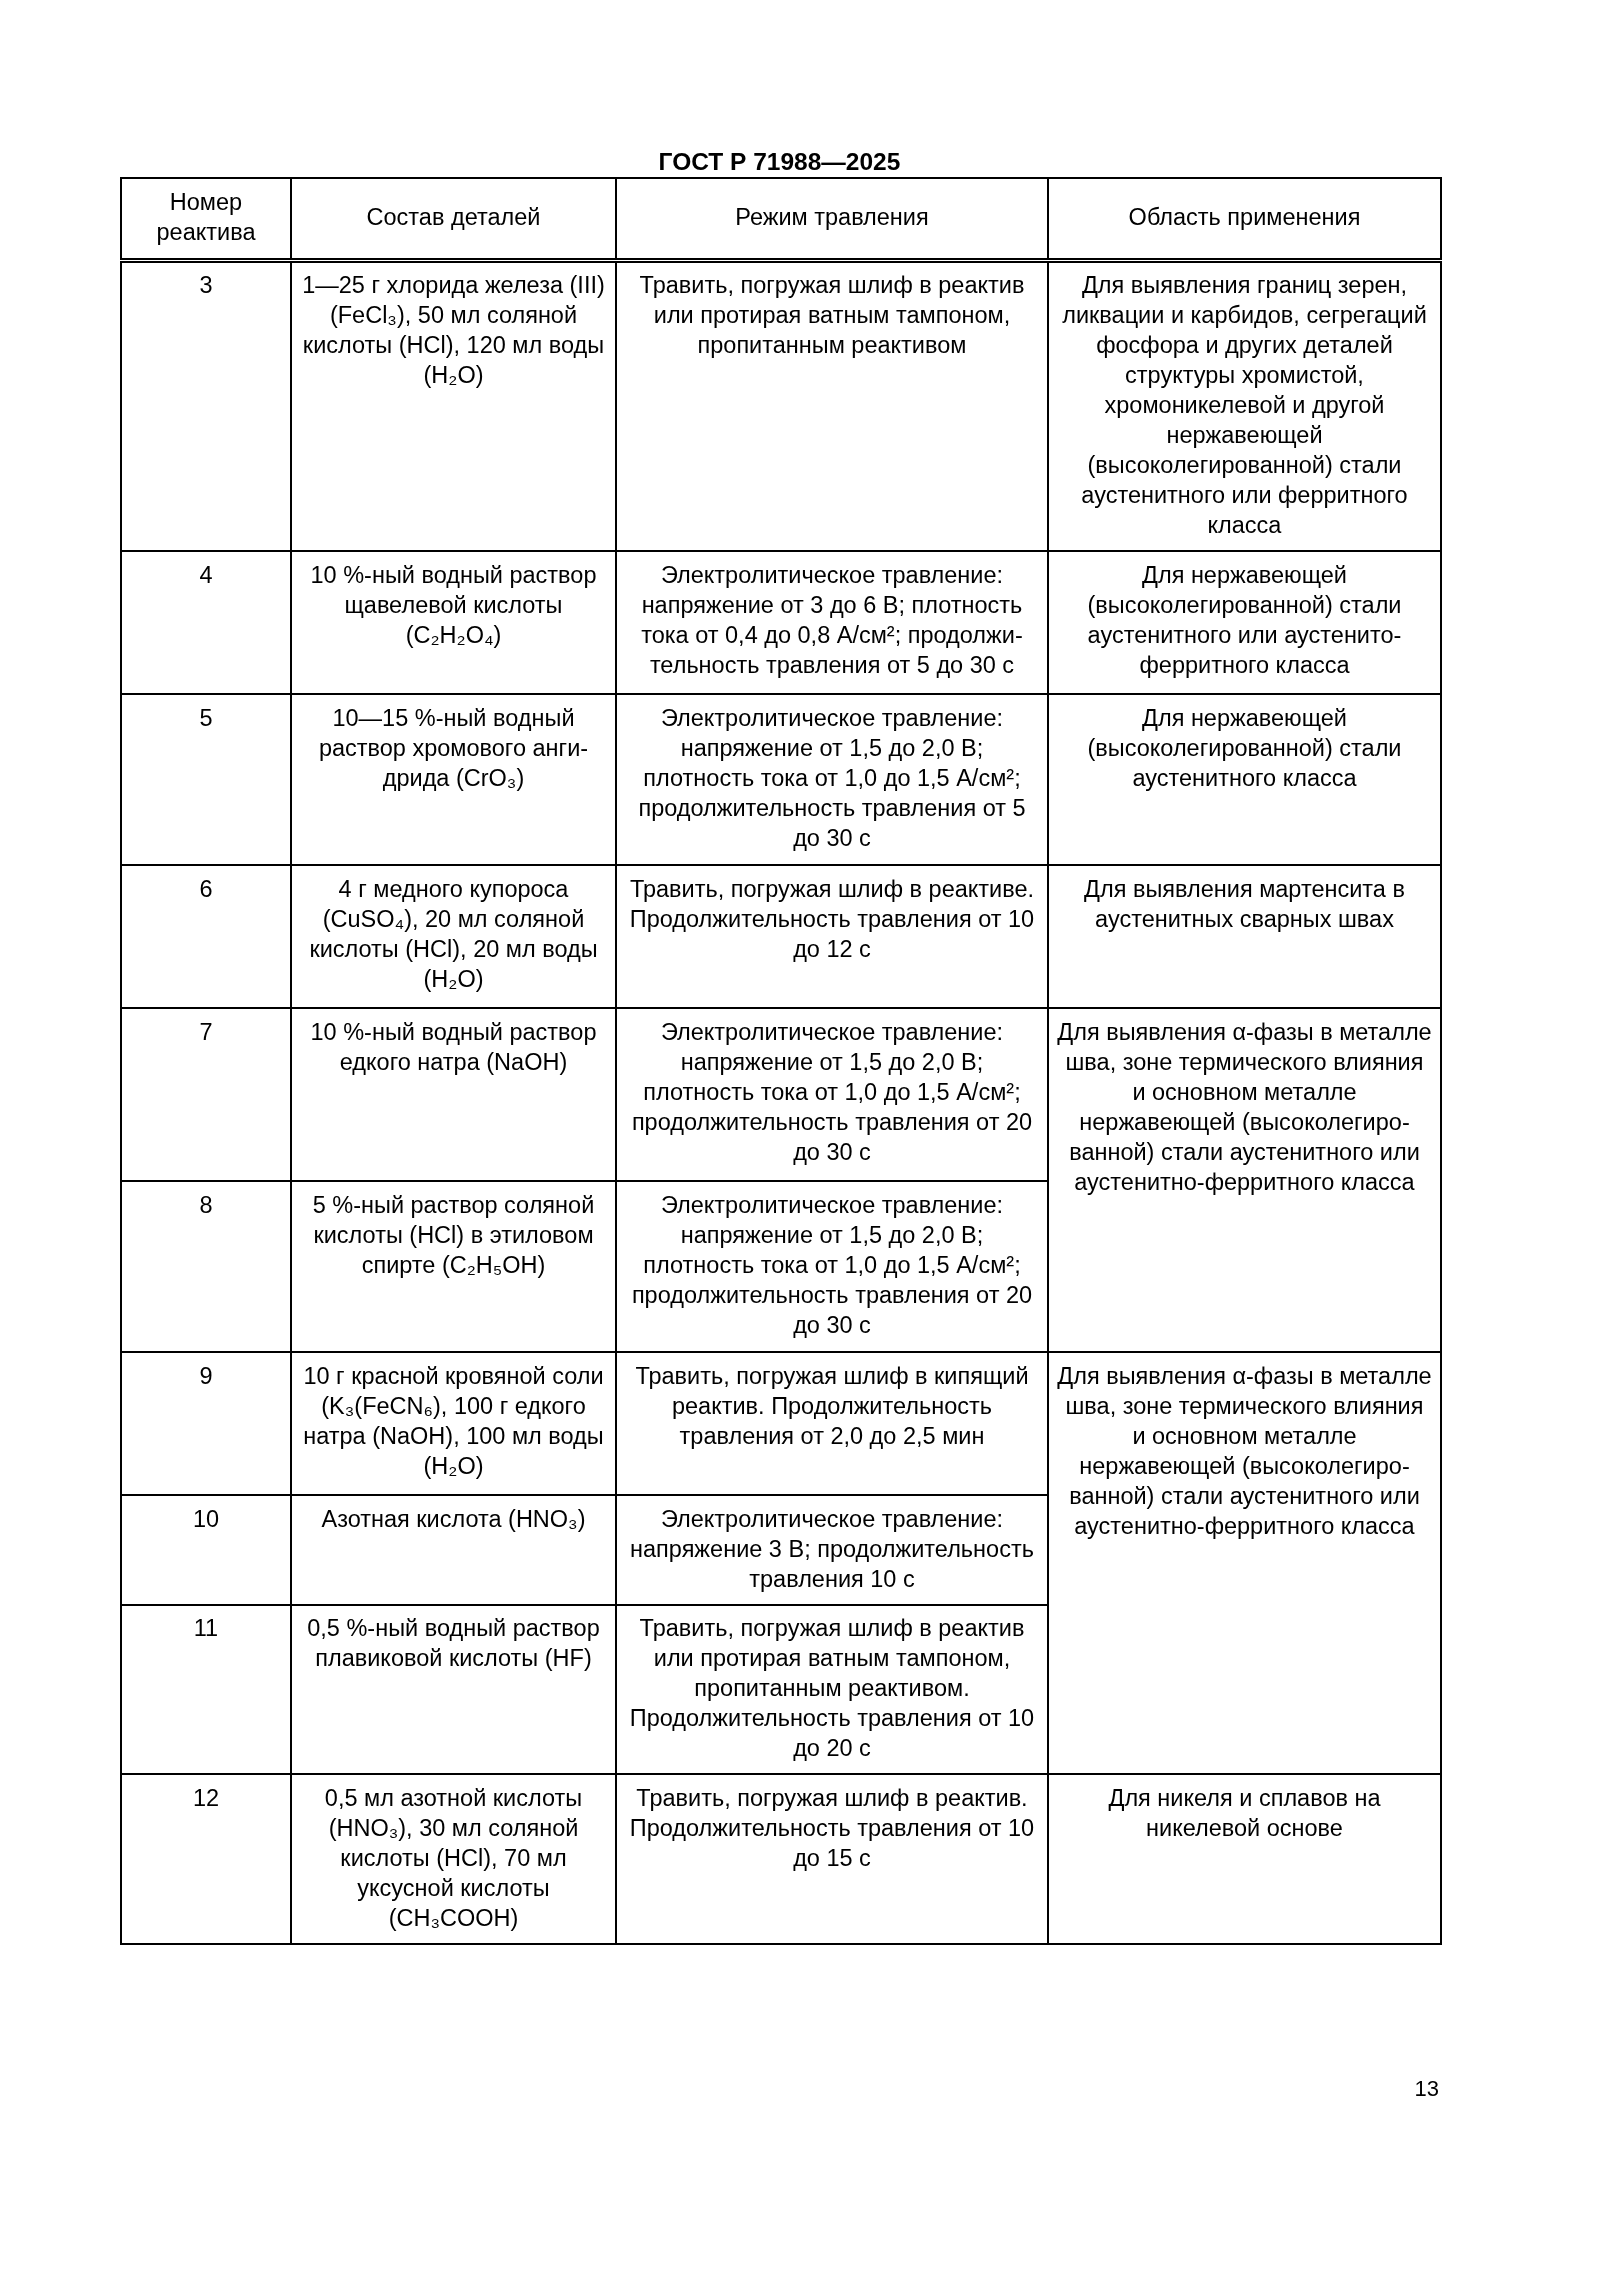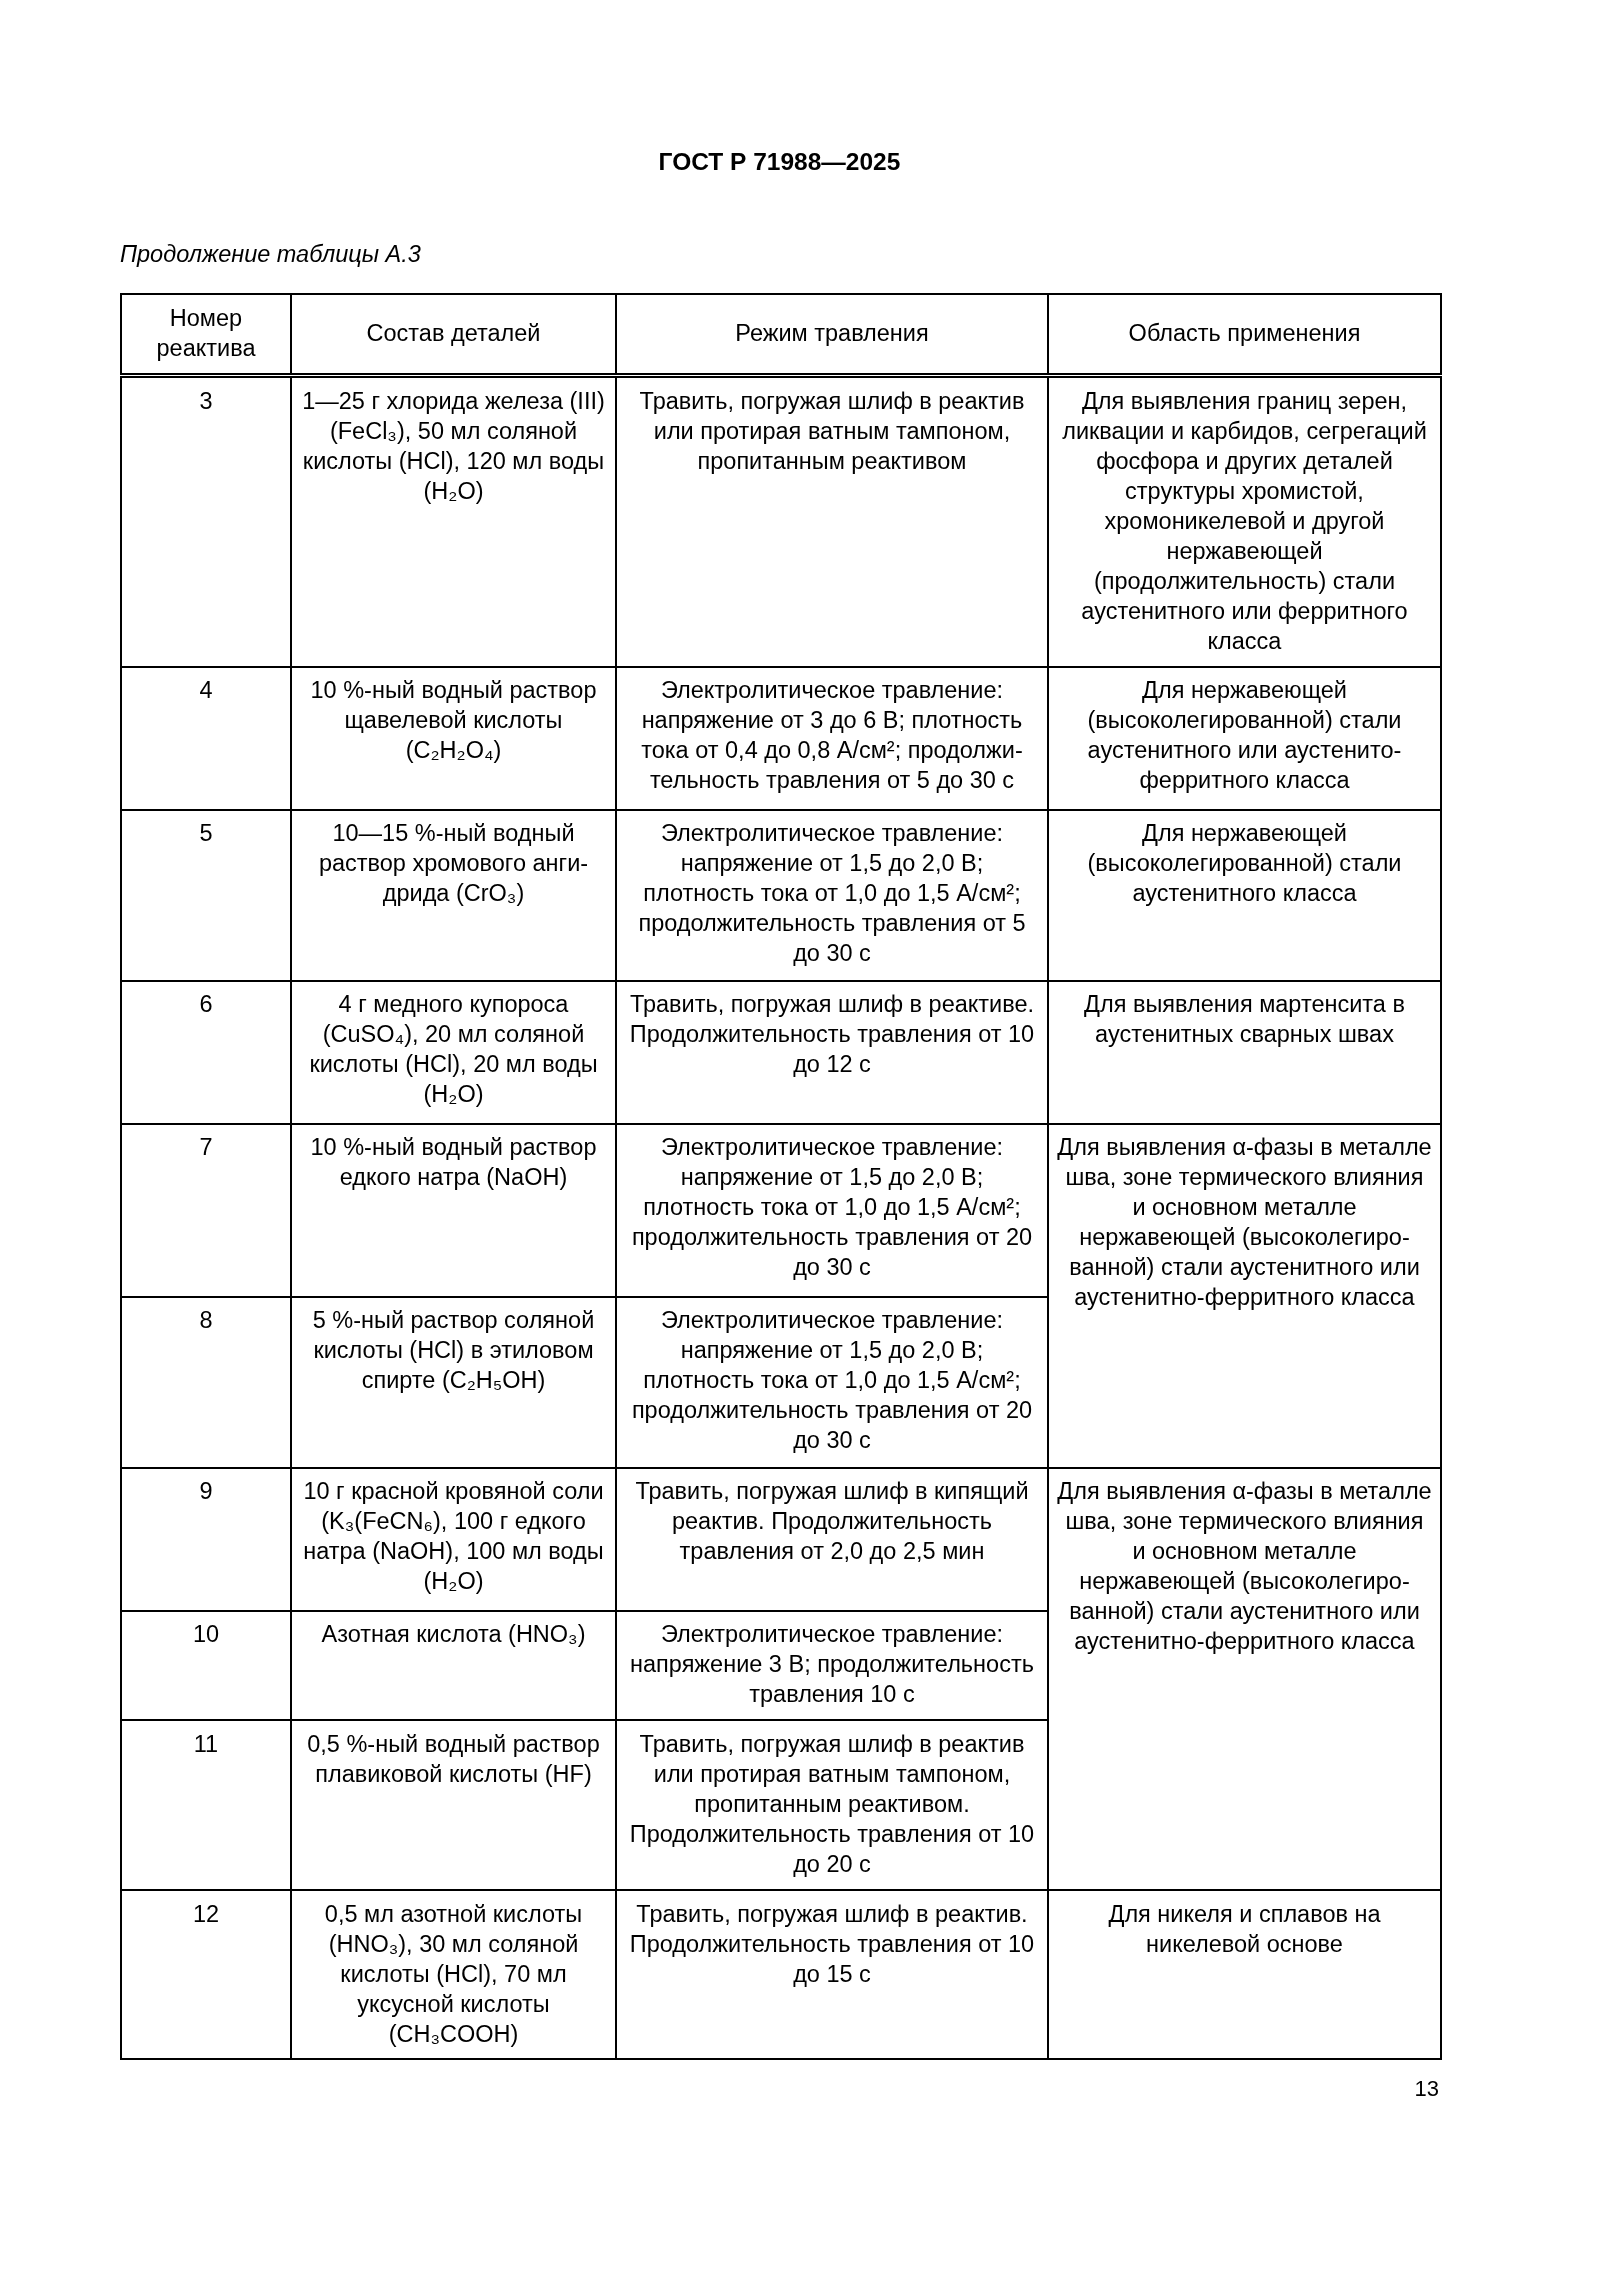--- a/index.html
+++ b/index.html
@@ -63,21 +63,20 @@
     color: #000;
   }
 </style>
 </head>
 <body>
 
 <div class="page">
 
   <div class="doc-number">ГОСТ Р 71988—2025</div>
 
-  <div class="table-caption">Продолжение таблицы А.3</div>
 
   <table class="reagents">
     <colgroup>
       <col style="width:170px">
       <col style="width:325px">
       <col style="width:432px">
       <col style="width:393px">
     </colgroup>
     <thead>
       <tr style="height:82px">
@@ -85,21 +84,21 @@
         <th>Состав деталей</th>
         <th>Режим травления</th>
         <th>Область применения</th>
       </tr>
     </thead>
     <tbody>
       <tr style="height:277px">
         <td>3</td>
         <td>1—25 г хлорида железа (III) (FeCl₃), 50 мл соляной кислоты (HCl), 120 мл воды (H₂O)</td>
         <td>Травить, погружая шлиф в реактив или протирая ватным тампоном, пропитанным реактивом</td>
-        <td>Для выявления границ зерен, ликвации и карбидов, сегрегаций фосфора и других деталей структуры хромистой, хромоникеле­вой и другой нержавеющей (продолжительность) стали аустенитного или ферритного класса</td>
+        <td>Для выявления границ зерен, ликвации и карбидов, сегрегаций фосфора и других деталей структуры хромистой, хромоникеле­вой и другой нержавеющей (высоколегированной) стали аустенитного или ферритного класса</td>
       </tr>
       <tr style="height:143px">
         <td>4</td>
         <td>10 %-ный водный рас­твор щавелевой кислоты (C₂H₂O₄)</td>
         <td>Электролитическое травление: напряжение от 3 до 6 В; плотность тока от 0,4 до 0,8 А/см²; продолжи­тельность травления от 5 до 30 с</td>
         <td>Для нержавеющей (высоколегированной) стали аустенитного или аустенито-ферритного класса</td>
       </tr>
       <tr style="height:171px">
         <td>5</td>
         <td>10—15 %-ный водный раствор хромового анги­дрида (CrO₃)</td>

